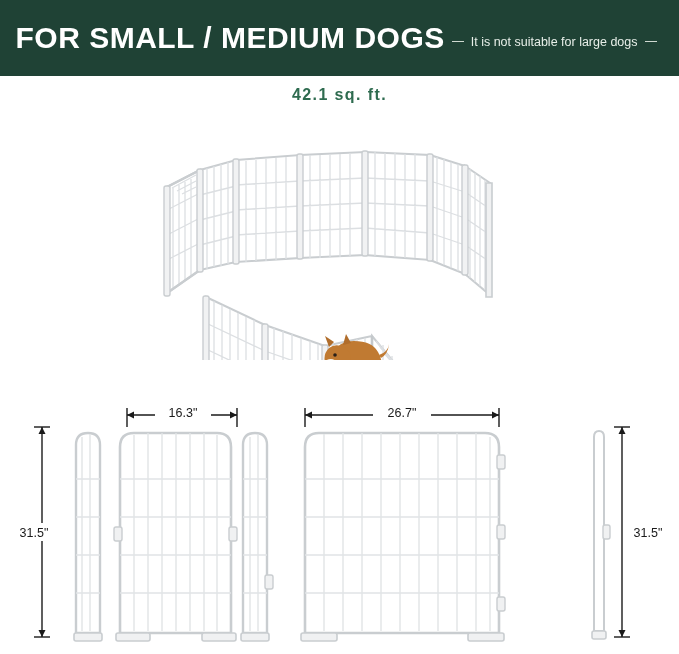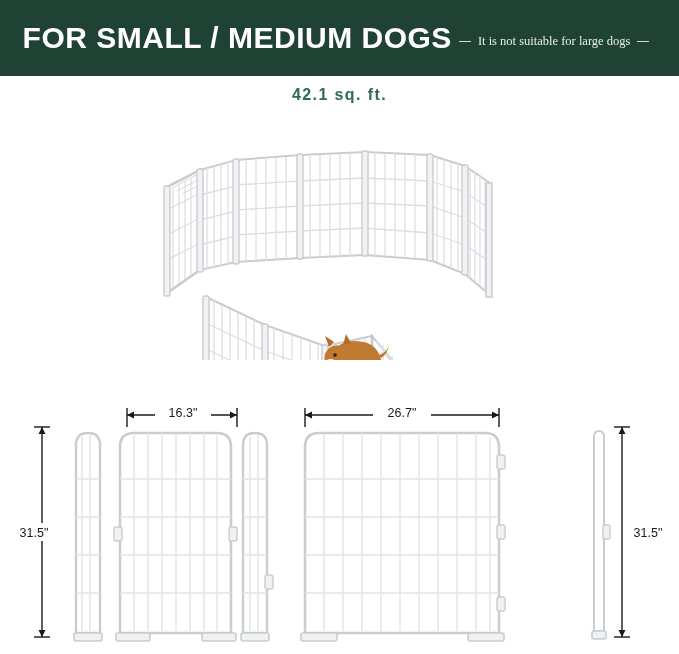--- a/index.html
+++ b/index.html
@@ -34,21 +34,20 @@
     font-weight: bold;
     letter-spacing: 0.5px;
     line-height: 1.05;
     text-align: center;
   }
   .banner-sub-wrap {
     display: flex;
     align-items: center;
     justify-content: center;
     margin-top: 7px;
-    font-family: Liberation Serif, serif;
   }
   .banner-sub {
     color: #e8efe9;
     font-size: 12.5px;
     text-align: center;
     white-space: nowrap;
   }
   .dash {
     display: inline-block;
     width: 12px;

